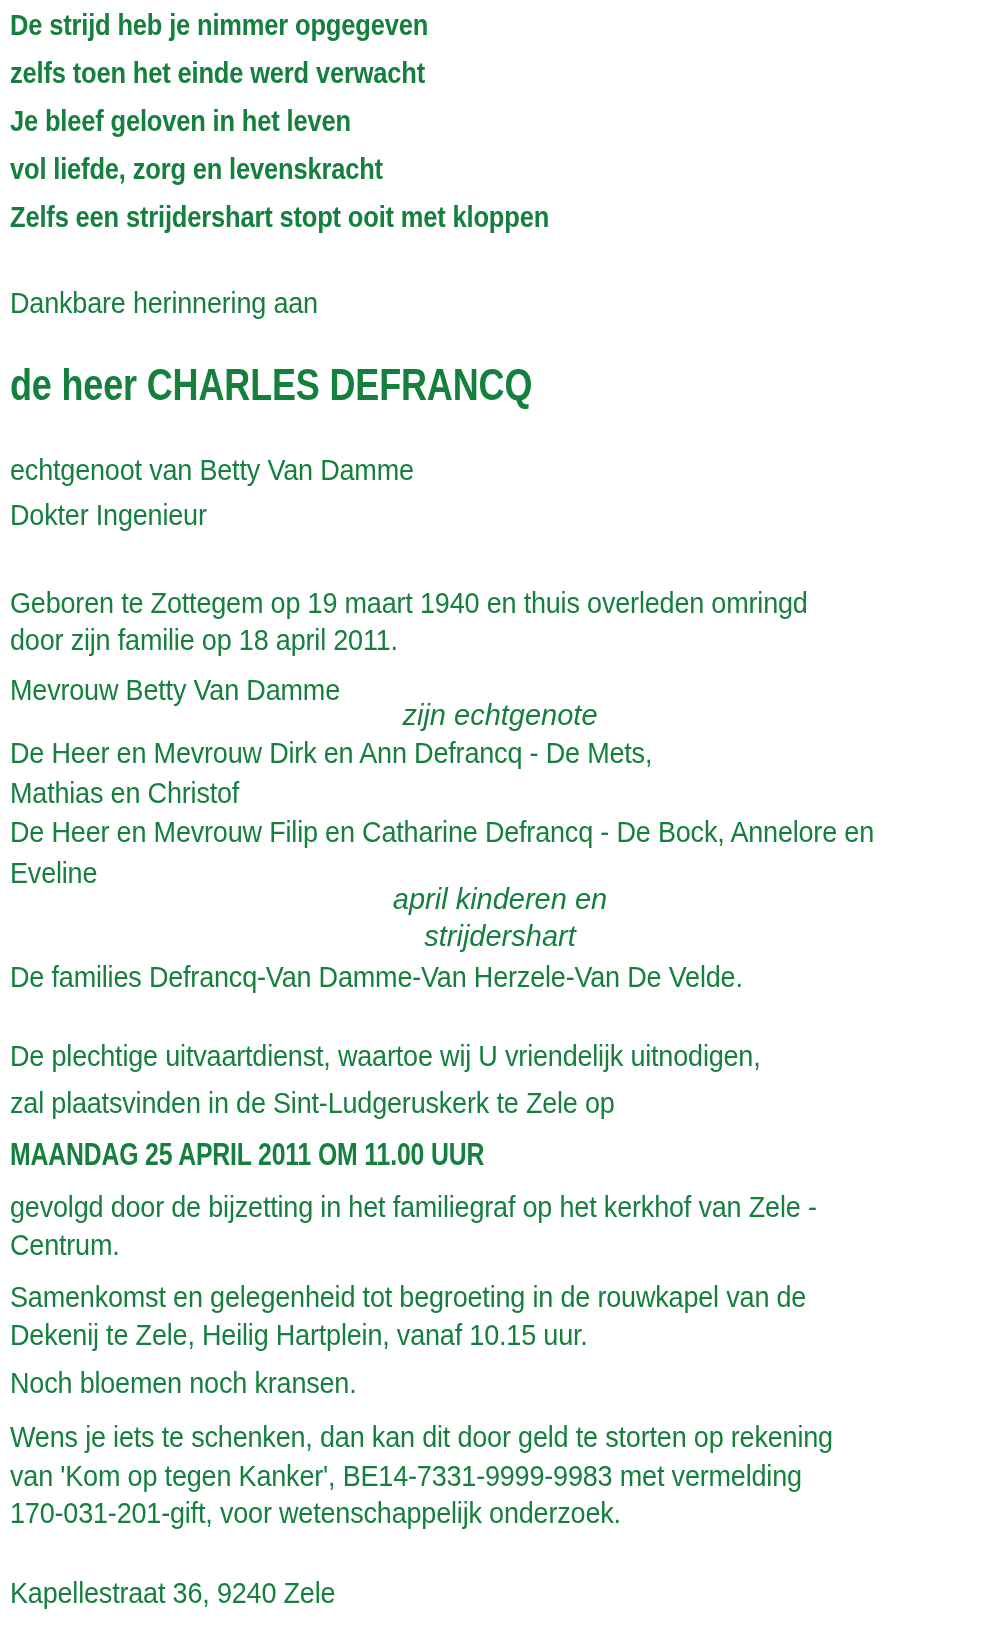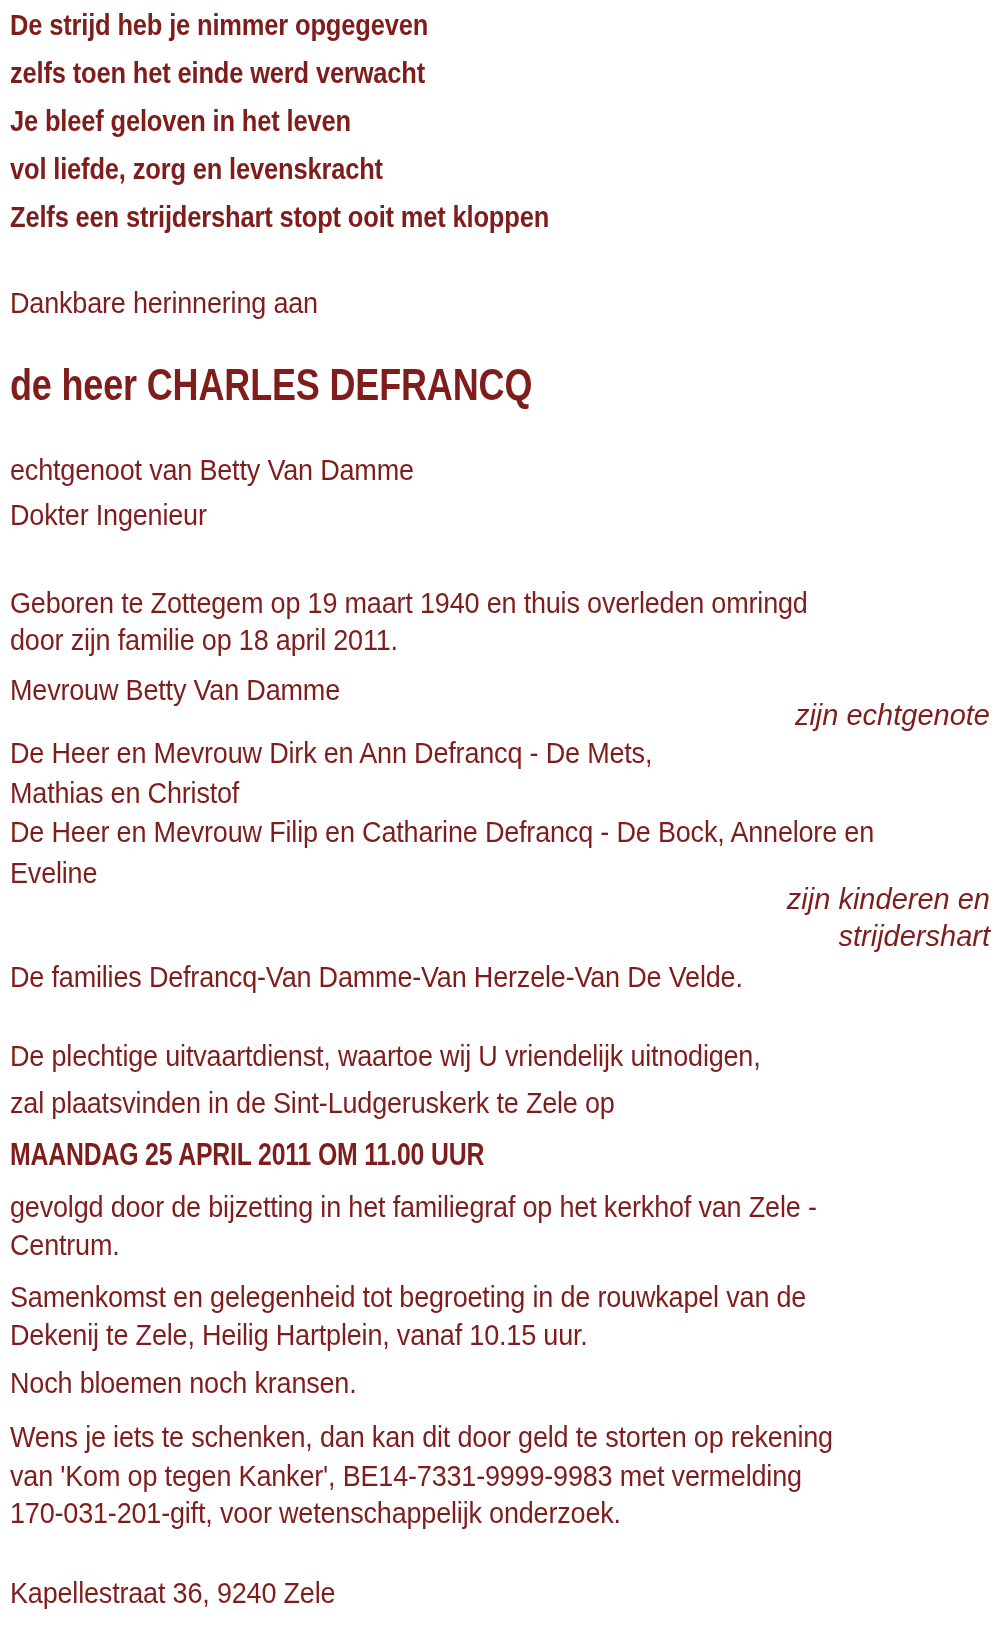--- a/index.html
+++ b/index.html
@@ -6,21 +6,21 @@
     margin: 0;
     padding: 0;
     background: #ffffff;
   }
   .page {
     position: relative;
     width: 1000px;
     height: 1629px;
     background: #ffffff;
     font-family: "Liberation Sans", sans-serif;
-    color: #7f1d1d;
+    color: #15803d;
     overflow: hidden;
   }
   .ln {
     position: absolute;
     left: 10px;
     right: 10px;
     font-size: 30px;
     line-height: 36px;
     white-space: nowrap;
     letter-spacing: -0.2px;
@@ -43,21 +43,21 @@
     transform-origin: 0 50%;
   }
   .datetime {
     font-weight: bold;
     font-size: 31px;
     transform: scaleX(0.80);
     transform-origin: 0 50%;
   }
   .it {
     font-style: italic;
-    text-align: right;
+    text-align: center;
     letter-spacing: 0;
     font-size: 29px;
   }
 </style>
 </head>
 <body>
 
 <div class="page">
 
   <div class="ln poem" style="top:7px">De strijd heb je nimmer opgegeven</div>
@@ -75,21 +75,21 @@
   <div class="ln cx" style="top:622px">door zijn familie op 18 april 2011.</div>
 
   <div class="ln cx" style="top:672px">Mevrouw Betty Van Damme</div>
   <div class="ln it" style="top:697px">zijn echtgenote</div>
 
   <div class="ln cx" style="top:735px">De Heer en Mevrouw Dirk en Ann Defrancq - De Mets,</div>
   <div class="ln cx" style="top:775px">Mathias en Christof</div>
   <div class="ln cx" style="top:814px">De Heer en Mevrouw Filip en Catharine Defrancq - De Bock, Annelore en</div>
   <div class="ln cx" style="top:855px">Eveline</div>
 
-  <div class="ln it" style="top:881px">zijn kinderen en</div>
+  <div class="ln it" style="top:881px">april kinderen en</div>
   <div class="ln it" style="top:918px">strijdershart</div>
 
   <div class="ln cx" style="top:959px">De families Defrancq-Van Damme-Van Herzele-Van De Velde.</div>
 
   <div class="ln cx" style="top:1038px">De plechtige uitvaartdienst, waartoe wij U vriendelijk uitnodigen,</div>
   <div class="ln cx" style="top:1085px">zal plaatsvinden in de Sint-Ludgeruskerk te Zele op</div>
 
   <div class="ln datetime" style="top:1137px">MAANDAG 25 APRIL 2011 OM 11.00 UUR</div>
 
   <div class="ln cx" style="top:1189px">gevolgd door de bijzetting in het familiegraf op het kerkhof van Zele -</div>

